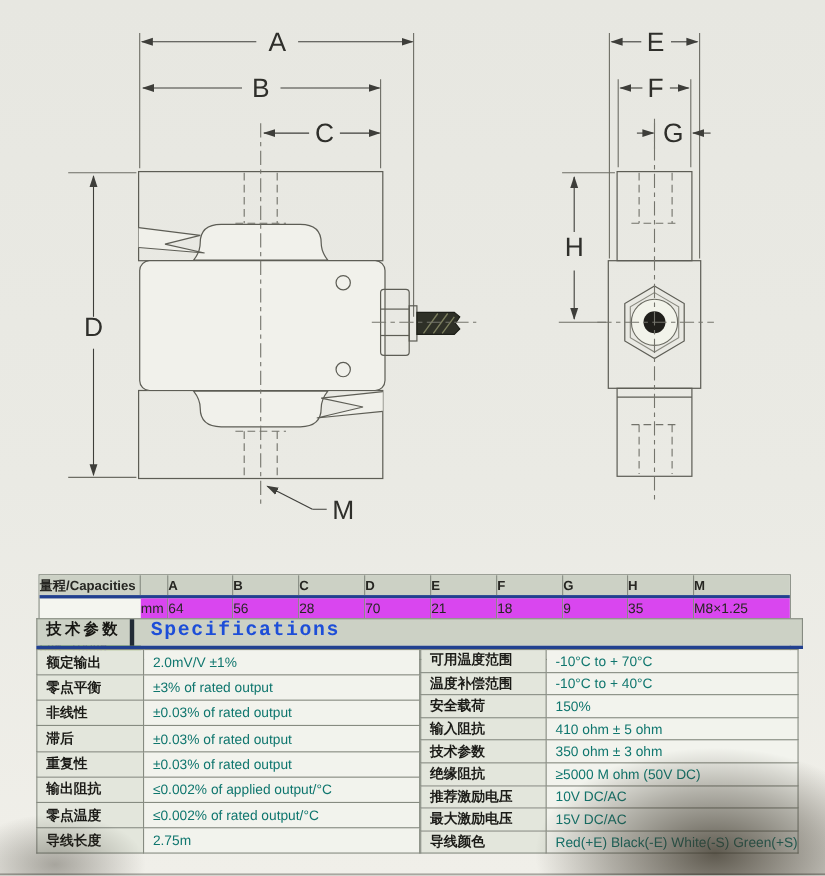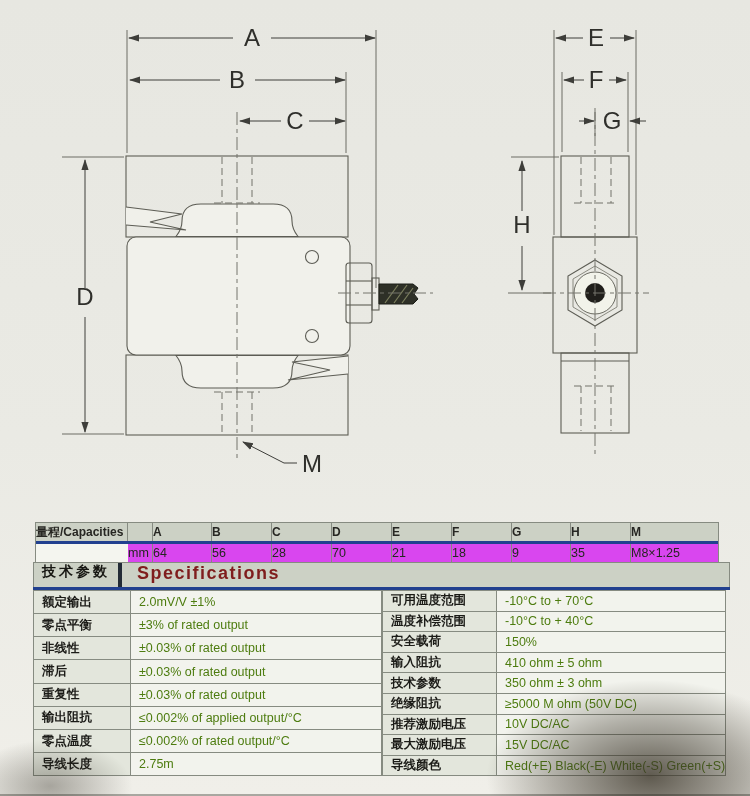--- a/index.html
+++ b/index.html
@@ -25,27 +25,27 @@
   .cap-cell:last-child{border-right:none;}
   .cap-head .cap-cell{font-weight:700;}
   .cap-data .cap-cell{height:19px;line-height:19px;font-size:12.5px;background:#d946ef;}
   .cap-data .cap-cell:first-child{background:#84cc16;margin-top:36px;}
 
   
   .spec{position:absolute;left:33px;top:562px;width:697px;box-sizing:border-box;}
   .spec-header{display:flex;height:25px;background:#ccd1c5;border:1px solid #868b81;border-bottom:none;box-sizing:border-box;align-items:flex-start;}
   .spec-title-cn{width:84px;text-align:center;font-weight:700;font-size:14px;letter-spacing:3px;color:#171713;}
   .spec-vbar{width:4px;align-self:stretch;background:#222b36;}
-  .spec-title-en{padding-left:15px;font-weight:700;font-size:18px;letter-spacing:1.5px;color:#7f1d1d;}
+  .spec-title-en{padding-left:15px;font-weight:700;font-size:18px;letter-spacing:1.5px;color:#1d4ed8;font-family:Liberation Mono, monospace;}
   .spec-blue{height:3px;background:#21408f;}
   .spec-body{display:flex;}
   table.spec-t{border-collapse:collapse;table-layout:fixed;}
   table.spec-t td{border:1px solid #868b81;height:19.6px;font-size:12.5px;padding:0 0 0 8px;overflow:hidden;white-space:nowrap;}
   td.lbl{background:#e3e6dc;font-weight:700;color:#1b1b17;}
-  td.val{background:#f2f3ed;padding-left:13px;font-size:13px;color:#4d7c0f;}
+  td.val{background:#f2f3ed;padding-left:13px;font-size:13px;color:#0f766e;}
   .t-left td.lbl{width:88px;}
   .t-left td.val{width:242px;}
   .t-right td.lbl{width:105px;}
   .t-right td.val{width:217px;}
 
   
   .shadow-br{position:absolute;right:-70px;bottom:-80px;width:340px;height:200px;pointer-events:none;
     background:radial-gradient(ellipse at center,rgba(58,52,40,0.8) 0%,rgba(58,52,40,0.35) 40%,rgba(58,52,40,0) 68%);}
   .shadow-bl{position:absolute;left:-40px;bottom:-40px;width:180px;height:100px;pointer-events:none;
     background:radial-gradient(ellipse at center,rgba(48,44,34,0.38) 0%,rgba(48,44,34,0) 65%);}

